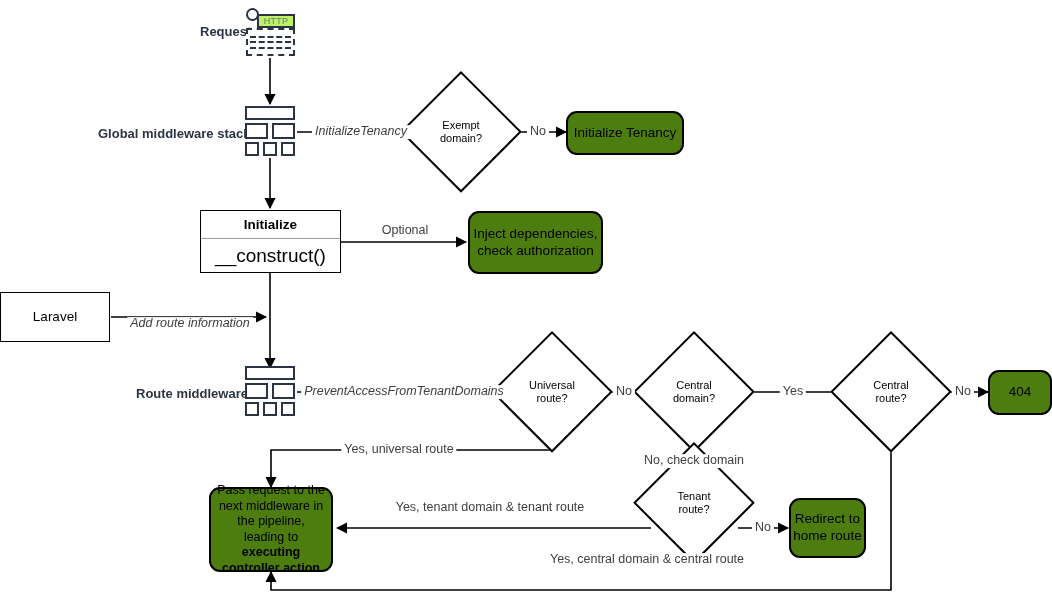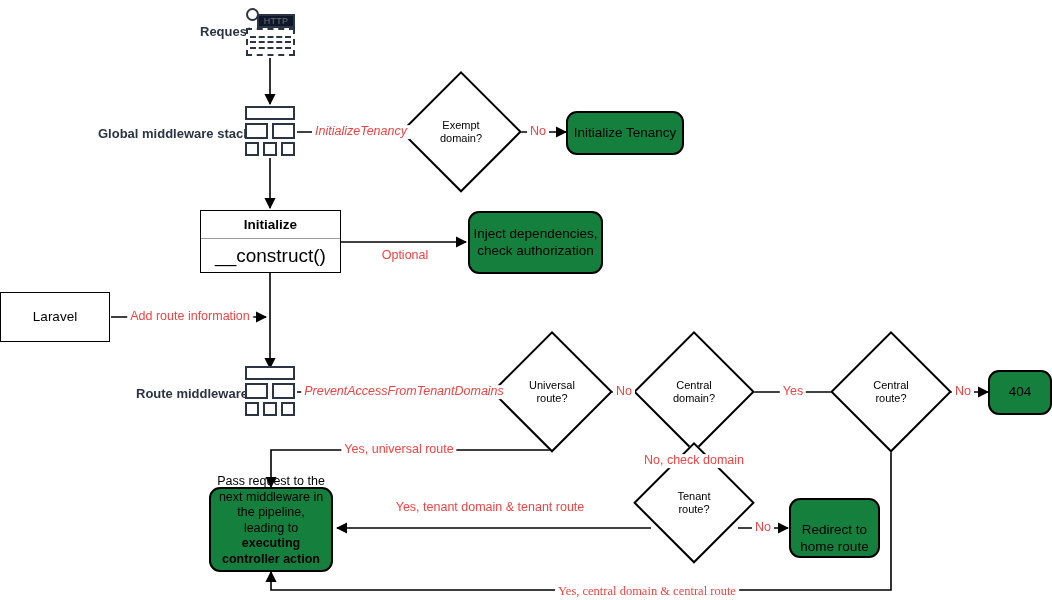--- a/index.html
+++ b/index.html
@@ -29,21 +29,21 @@
     border:1.6px solid #000;
     background:#fff;
     display:flex; align-items:center; justify-content:center;
     text-align:center;
     font-size:13.5px;
     line-height:1.22;
   }
   .rect-round{
     border:2.2px solid #000;
     border-radius:11px;
-    background:#15803d;
+    background:#4d7c0f;
     display:flex; align-items:center; justify-content:center;
     text-align:center;
     font-size:13.5px;
     line-height:1.25;
   }
 
   
   .diamond{ position:absolute; }
   .diamond .dshape{
     position:absolute; left:50%; top:50%;
@@ -74,21 +74,21 @@
   
   .http-icon{ position:absolute; }
   .http-icon .circle{
     position:absolute; left:0; top:0;
     width:13px; height:13px; border-radius:50%;
     border:2px solid #2b3443; box-sizing:border-box; background:#fff;
   }
   .http-icon .httpbar{
     position:absolute; left:11px; top:6px;
     width:38px; height:14px;
-    border:2px solid #2b3443; box-sizing:border-box; background:#0f172a;
+    border:2px solid #2b3443; box-sizing:border-box; background:#bef264;
     display:flex; align-items:center; justify-content:center;
   }
   .http-icon .httpbar span{
     font-size:9px; color:#6b737f; letter-spacing:.3px; line-height:1;
   }
   .http-icon .body{
     position:absolute; left:0; top:20px;
     width:49px; height:28px; box-sizing:border-box;
     border:2px dashed #2b3443;
     background:#fff;
@@ -128,21 +128,21 @@
   .uml .uml-body{
     flex:1 1 auto;
     display:flex; align-items:center; justify-content:center;
     font-size:19px;
   }
 
   
   .elabel{
     position:absolute;
     font-size:12.5px;
-    color:#ef4444;
+    color:#404040;
     background:#fff;
     padding:0 3px;
     white-space:nowrap;
     line-height:1.1;
     transform:translate(-50%,-50%);
   }
   .elabel.italic{ font-style:italic; }
 
   .strong{ font-weight:bold; }
 </style>
@@ -302,54 +302,54 @@
   <div class="node rect-round" style="left:988px; top:370px; width:64px; height:45px;">
     <span>404</span>
   </div>
 
   <div class="diamond" style="left:633px; top:442px; width:122px; height:122px;">
     <div class="dshape"></div>
     <div class="dlabel">Tenant
 route?</div>
   </div>
 
-  <div class="node rect-round" style="left:789px; top:498px; width:91px; height:60px;align-items:flex-end;">
+  <div class="node rect-round" style="left:789px; top:498px; width:77px; height:60px;">
     <span style="white-space:pre-line">Redirect to
 home route</span>
   </div>
 
-  <div class="node rect-round" style="left:209px; top:487px; width:124px; height:85px; padding:3px 5px;align-items:flex-end;">
+  <div class="node rect-round" style="left:209px; top:487px; width:124px; height:85px; padding:3px 5px;">
     <span style="display:block; text-align:center; font-size:12.5px; line-height:1.24;">
       <span>Pass request to the</span>
       <span>next middleware in</span>
       <span>the pipeline, leading</span>
       <span>to </span><span class="strong">executing</span>
       <span class="strong">controller action</span>
     </span>
   </div>
 
   <div class="elabel italic" style="left:361px; top:132px;">InitializeTenancy</div>
 
   <div class="elabel" style="left:538px; top:132px;">No</div>
 
-  <div class="elabel" style="left:405px; top:256px;text-align:right;">Optional</div>
-
-  <div class="elabel" style="left:190px; top:317px;">Add route information</div>
+  <div class="elabel" style="left:405px; top:231px;text-align:right;">Optional</div>
+
+  <div class="elabel" style="left:190px; top:324px;font-style:italic;">Add route information</div>
 
   <div class="elabel italic" style="left:404px; top:392px;">PreventAccessFromTenantDomains</div>
 
   <div class="elabel" style="left:624px; top:392px;">No</div>
 
   <div class="elabel" style="left:793px; top:392px;">Yes</div>
 
   <div class="elabel" style="left:963px; top:392px;">No</div>
 
   <div class="elabel" style="left:694px; top:461px;">No, check domain</div>
 
   <div class="elabel" style="left:763px; top:528px;">No</div>
 
   <div class="elabel" style="left:399px; top:450px;">Yes, universal route</div>
 
   <div class="elabel" style="left:490px; top:508px;">Yes, tenant domain &amp; tenant route</div>
 
-  <div class="elabel" style="left:647px; top:592px;font-family:Liberation Serif, serif;">Yes, central domain &amp; central route</div>
+  <div class="elabel" style="left:647px; top:560px;">Yes, central domain &amp; central route</div>
 
 </div>
 
 </body></html>

